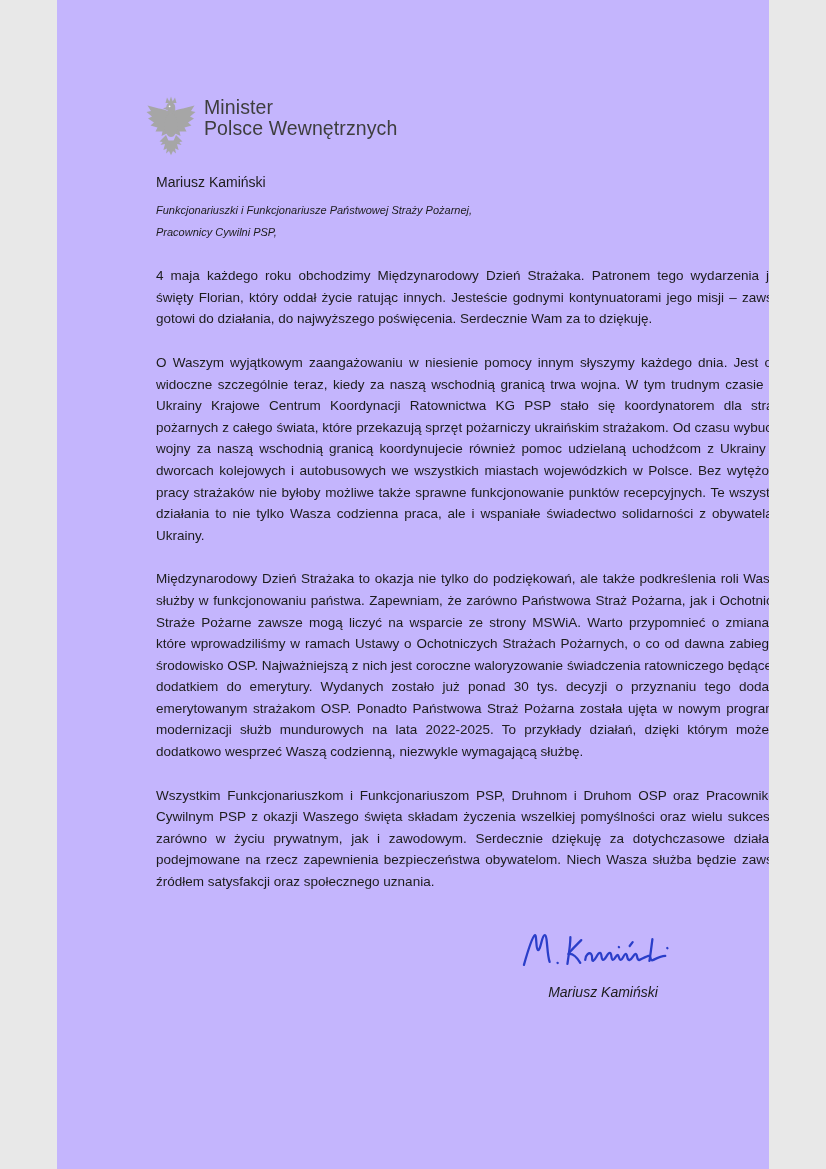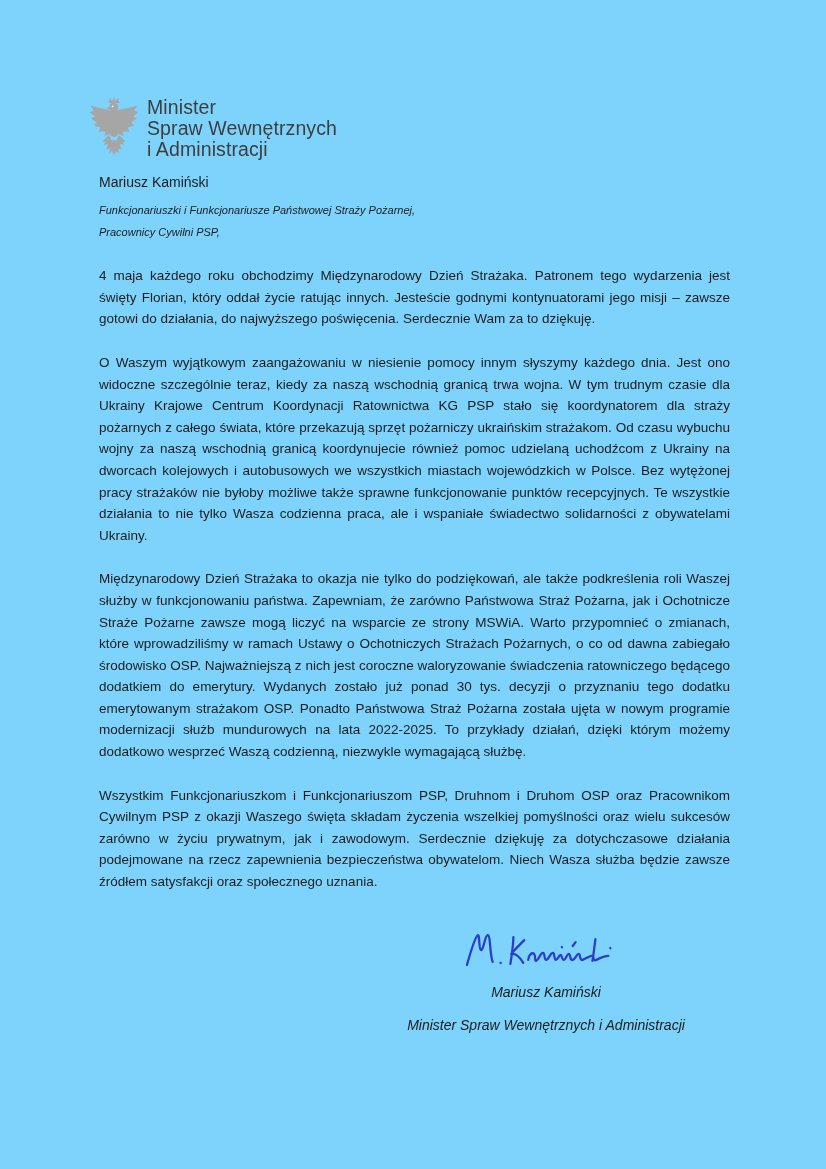--- a/index.html
+++ b/index.html
@@ -1,20 +1,20 @@
 <!DOCTYPE html>
 <html lang="pl"><head>
 <meta charset="utf-8">
 <style>
   html,body{margin:0;padding:0;background:#e8e8e8;}
   .page{
     position:relative;
-    width:826px;height:1169px;
+    width:712px;height:1169px;
     margin:0 auto;
-    background:#7dd3fc;
+    background:#c4b5fd;
     font-family:"Liberation Sans", sans-serif;
     color:#1c1c1c;
     overflow:hidden;
   }
   .header{
     position:absolute;top:95px;left:88px;
     display:flex;align-items:flex-start;
   }
   .emblem{width:52px;height:66px;flex:0 0 auto;}
   .ministry-title{
@@ -67,22 +67,21 @@
           <ellipse cx="26" cy="30" rx="6.5" ry="12"></ellipse>
           <path d="M21 40 l-6.5 6.5 l3.2 .4 l-2.2 3.2 l4.2 -1.1 l1 3.2 l3.3 -5.2 z"></path>
           <path d="M31 40 l6.5 6.5 l-3.2 .4 l2.2 3.2 l-4.2 -1.1 l-1 3.2 l-3.3 -5.2 z"></path>
           <path d="M21 45.5 h10 l2.6 9.5 l-3.6 -1.6 l1 5.2 l-3 -2.6 l-2 4.2 l-2 -4.2 l-3 2.6 l1 -5.2 l-3.6 1.6 z"></path>
         </g>
         <circle cx="24.6" cy="11.3" r=".9" fill="#ffffff"></circle>
       </svg>
     </span>
     <div class="ministry-title">
       <div>Minister</div>
-      <div>Spraw Wewnętrznych</div>
-      <div>i Administracji</div>
+      <div>Polsce Wewnętrznych</div>
     </div>
   </div>
 
   <div class="sender-name">Mariusz Kamiński</div>
 
   <div class="body-text">
     <div class="salutation">
       <div>Funkcjonariuszki i Funkcjonariusze Państwowej Straży Pożarnej,</div>
       <div>Pracownicy Cywilni PSP,</div>
     </div>
@@ -102,16 +101,15 @@
           <path d="M63 13 C56 20 51 25 50 27 C55 26 59 31 62 36"></path>
           <path d="M67 33 C67 28 71 25 73 27 C75 29 73 34 75 34 C78 33 79 26 82 26 C84 26 83 33 85 33 C88 33 89 26 92 26 C94 26 93 33 95 33 C97 33 98 28 100 28 C101 28 101 33 103 33 C105 33 106 27 108 27 C110 27 109 34 112 33 C115 32 116 27 118 27 C120 27 119 34 122 33 C126 31 128 30 131 29 C134 28 132 35 136 33 C140 31 144 29 148 29"></path>
           <path d="M135 12 C134 20 133 28 132 34"></path>
           <path d="M112 19 l3 -4"></path>
           <path d="M101 20 l.2 .2"></path>
           <path d="M150 21 l.2 .2"></path>
         </g>
       </svg>
     </div>
     <div class="signer-name">Mariusz Kamiński</div>
-    <div class="signer-title">Minister Spraw Wewnętrznych i Administracji</div>
   </div>
 
 </div>
 
 </body></html>

